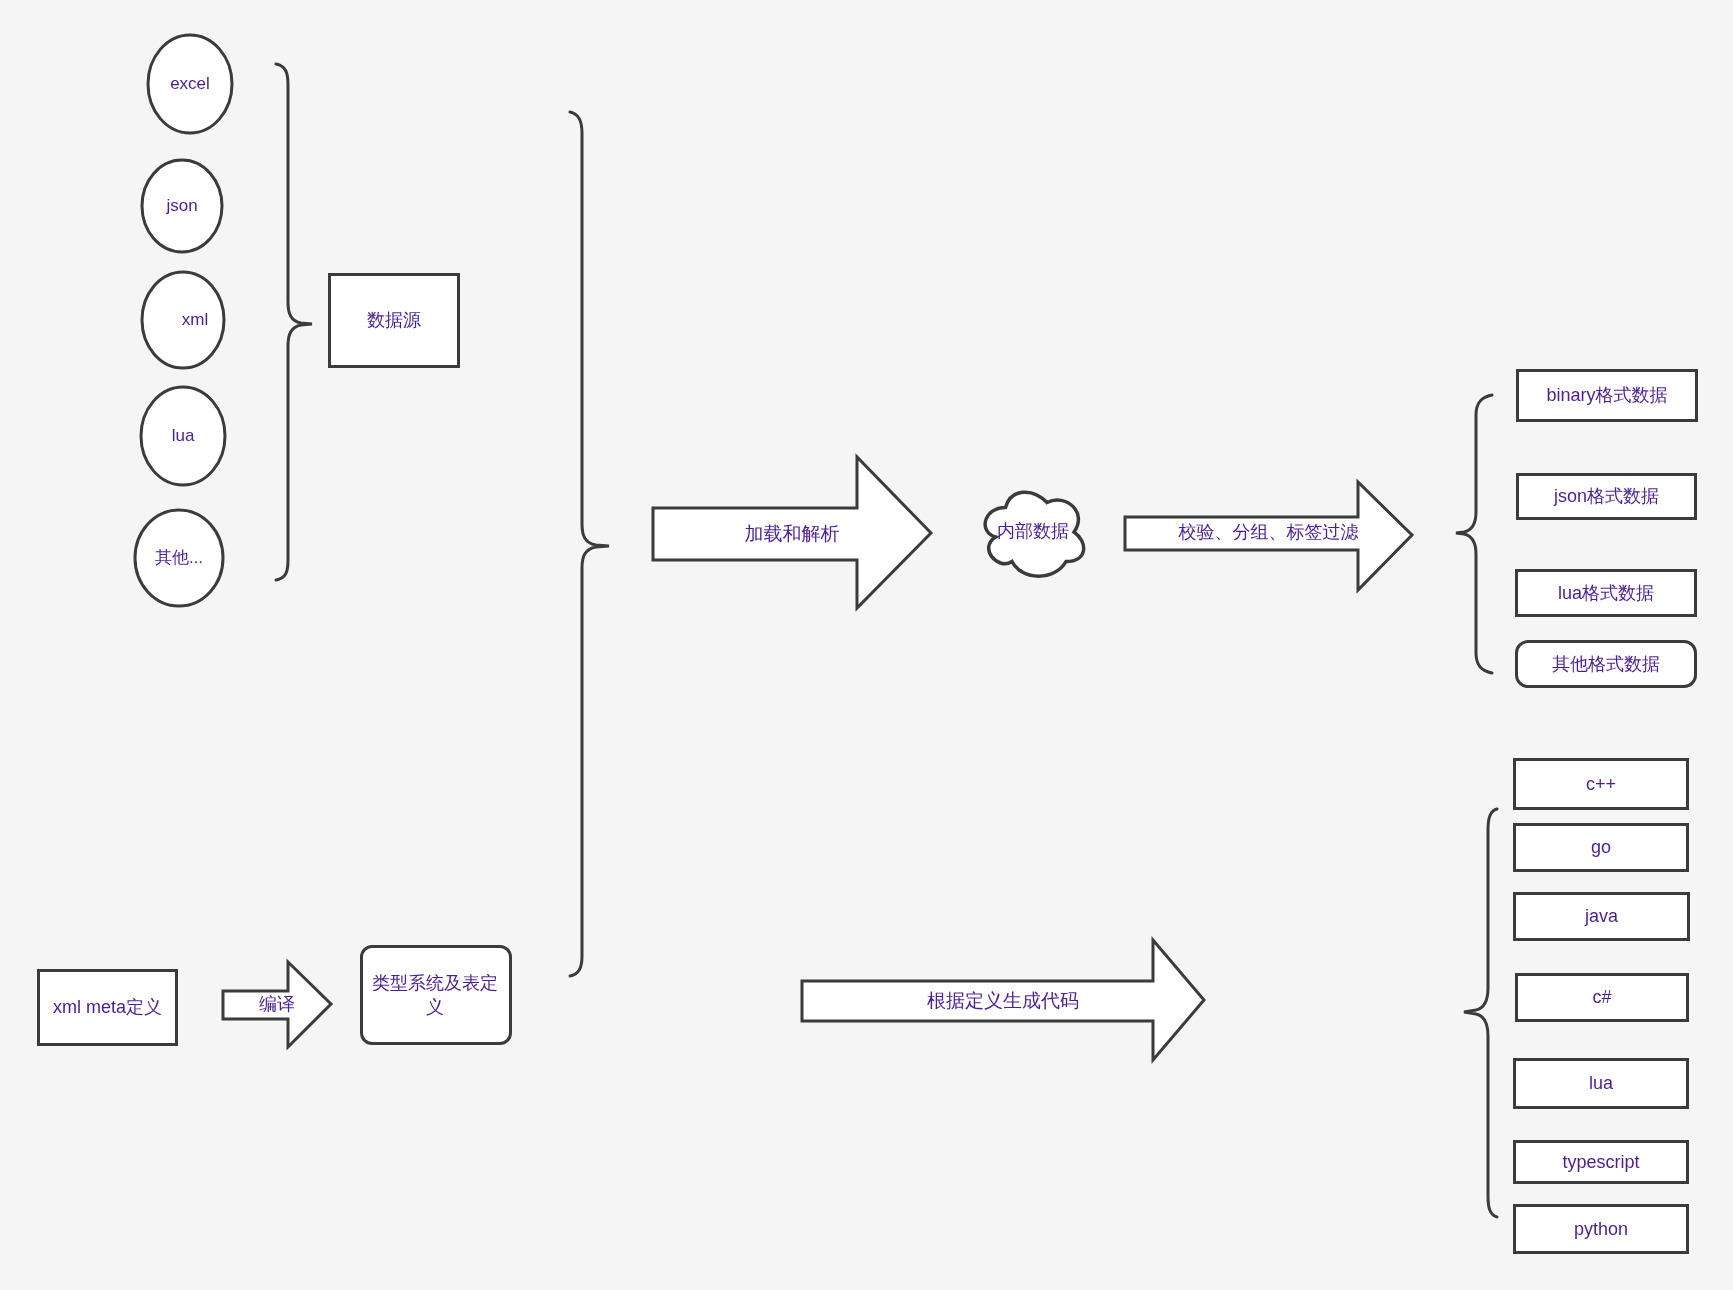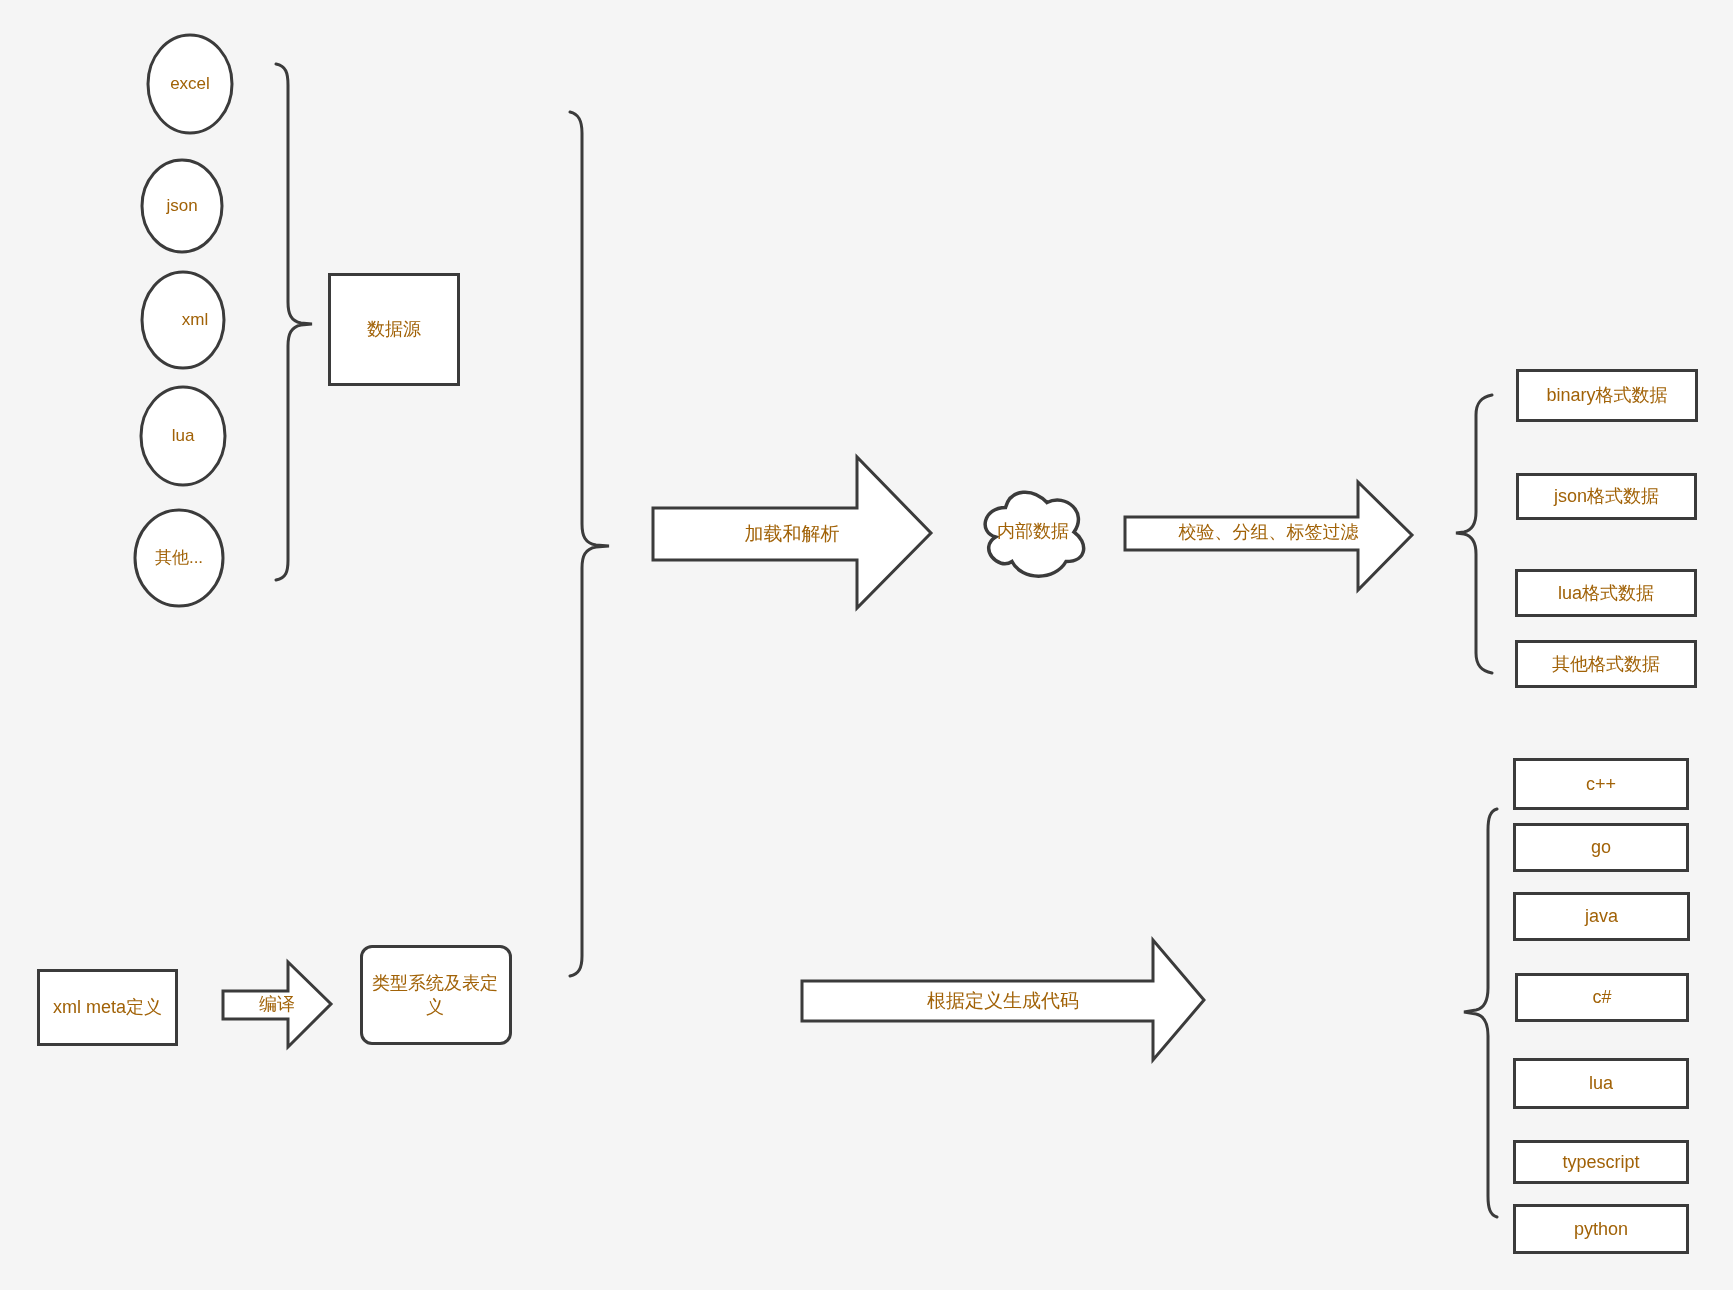--- a/index.html
+++ b/index.html
@@ -1,18 +1,18 @@
 <!DOCTYPE html>
 <html><head>
 <meta charset="utf-8">
 <style>
   html,body { margin:0; padding:0; background:#e9e9e9; }
   .canvas {
     position:relative; width:1733px; height:1290px; overflow:hidden;
-    background:#f5f5f5; color:#a16207;
+    background:#f5f5f5; color:#4c1d95;
     font-family:"Liberation Sans", sans-serif;
   }
   svg.shapes { position:absolute; left:0; top:0; width:1733px; height:1290px; }
   .node {
     position:absolute; box-sizing:border-box;
     display:flex; align-items:center; justify-content:center; text-align:center;
     background:#fff; border:3px solid #3b3b3b;
     font-size:18px; line-height:1.35; padding:2px 10px;
   }
   .node.rounded { border-radius:12px; }
@@ -54,32 +54,32 @@
 
     <path d="M1497,809 C1490,811 1488,818 1488,830 L1488,988 C1488,1000 1485,1008 1476,1010 L1464,1012 L1476,1014 C1485,1016 1488,1024 1488,1036 L1488,1196 C1488,1208 1490,1215 1497,1217"></path>
   </svg>
 
   <div class="label" style="left:148px; top:72px; width:84px; height:24px;">excel</div>
   <div class="label" style="left:142px; top:194px; width:80px; height:24px;">json</div>
   <div class="label" style="left:142px; top:308px; width:106px; height:24px;">xml</div>
   <div class="label" style="left:141px; top:424px; width:84px; height:24px;">lua</div>
   <div class="label" style="left:135px; top:546px; width:88px; height:24px;">其他...</div>
 
-  <div class="node" style="left:328px; top:273px; width:132px; height:113px;">数据源</div>
+  <div class="node" style="left:328px; top:273px; width:132px; height:95px;">数据源</div>
 
   <div class="label arrow-label big" style="left:653px; top:521px; width:278px; height:26px;">加载和解析</div>
   <div class="label arrow-label" style="left:978px; top:519px; width:110px; height:26px;">内部数据</div>
   <div class="label arrow-label" style="left:1125px; top:520px; width:287px; height:26px;text-align:center;">校验、分组、标签过滤</div>
   <div class="label arrow-label" style="left:223px; top:992px; width:108px; height:26px;">编译</div>
   <div class="label arrow-label big" style="left:802px; top:988px; width:402px; height:26px;">根据定义生成代码</div>
 
   <div class="node" style="left:1516px; top:369px; width:182px; height:53px;">binary格式数据</div>
   <div class="node" style="left:1516px; top:473px; width:181px; height:47px;">json格式数据</div>
   <div class="node" style="left:1515px; top:569px; width:182px; height:48px;">lua格式数据</div>
-  <div class="node" style="left:1515px; top:640px; width:182px; height:48px;">其他格式数据</div>
+  <div class="node" style="left:1515px; top:640px; width:182px; height:48px;border-radius:13px;">其他格式数据</div>
 
   <div class="node" style="left:37px; top:969px; width:141px; height:77px;">xml meta定义</div>
   <div class="node rounded" style="left:360px; top:945px; width:152px; height:100px;padding-left:8px;">类型系统及表定义</div>
 
   <div class="node" style="left:1513px; top:758px;  width:176px; height:52px;">c++</div>
   <div class="node" style="left:1513px; top:823px;  width:176px; height:49px;">go</div>
   <div class="node" style="left:1513px; top:892px;  width:177px; height:49px;">java</div>
   <div class="node" style="left:1515px; top:973px;  width:174px; height:49px;">c#</div>
   <div class="node" style="left:1513px; top:1058px; width:176px; height:51px;">lua</div>
   <div class="node" style="left:1513px; top:1096px; width:176px; height:44px;margin-top:44px;">typescript</div>

